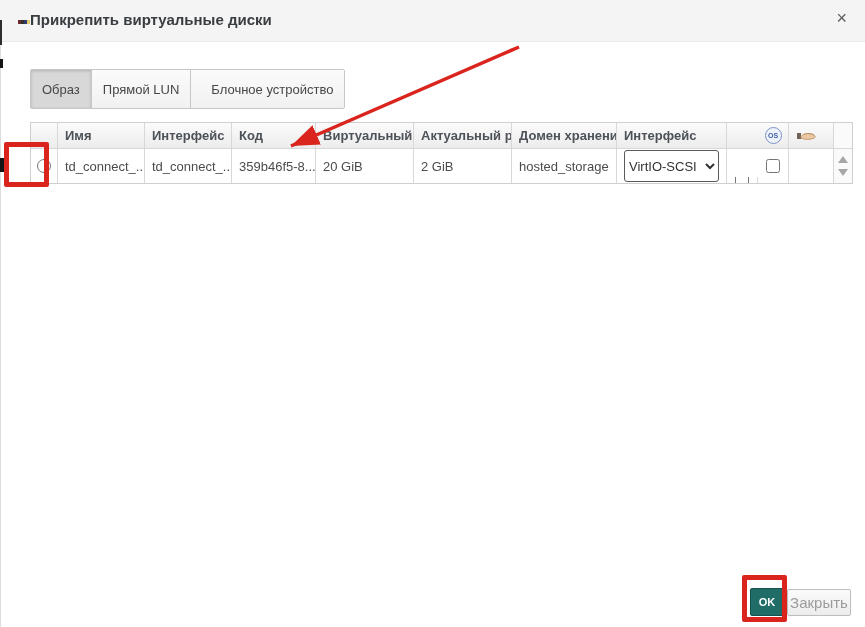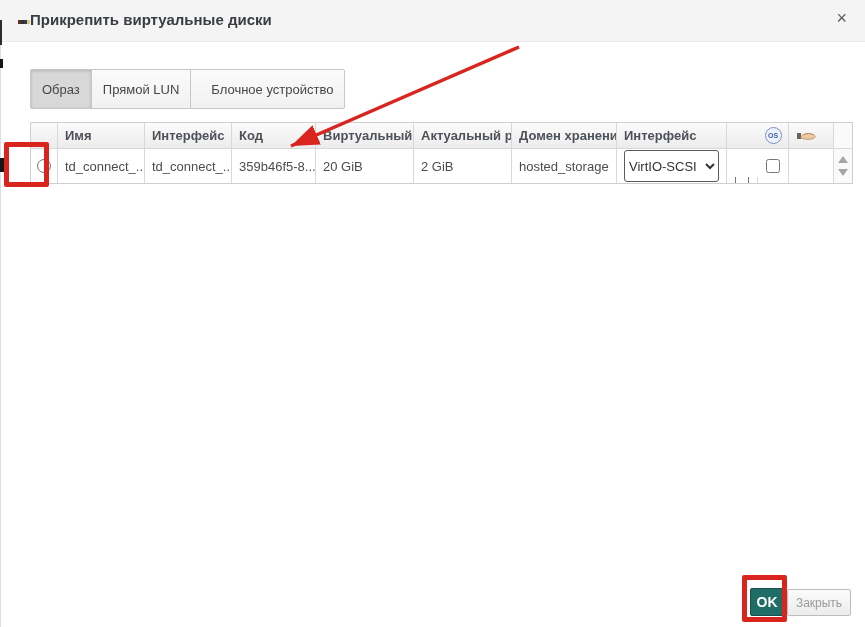--- a/index.html
+++ b/index.html
@@ -70,27 +70,27 @@
     font-size:7px; font-weight:bold; line-height:1;
     display:flex; align-items:center; justify-content:center; background:#eef2fa;
   }
   .tri-up   { width:0; height:0; border-left:5px solid transparent; border-right:5px solid transparent; border-bottom:7px solid #a6a6a6; margin-bottom:3px; cursor:pointer; }
   .tri-down { width:0; height:0; border-left:5px solid transparent; border-right:5px solid transparent; border-top:7px solid #a6a6a6; margin-top:3px; cursor:pointer; }
 
   
   .btn-ok {
     position:absolute; left:750px; top:588px; width:32px; height:26px;
     background:#1f6d66; border:1px solid #15524c; border-radius:2px;
-    color:#fff; font-size:14px; font-weight:bold;
+    color:#fff; font-size:11px; font-weight:bold;
     display:flex; align-items:center; justify-content:center; cursor:pointer;
   }
   .btn-close {
     position:absolute; left:787px; top:589px; width:62px; height:25px;
     background:linear-gradient(#fbfbfb,#ececec); border:1px solid #bdbdbd;
-    border-radius:2px; color:#9b9b9b; font-size:12px;
+    border-radius:2px; color:#9b9b9b; font-size:15px;
     display:flex; align-items:center; justify-content:center; cursor:pointer;
   }
 
   
   .ann-rect { position:absolute; border:5px solid #d9251d; box-sizing:border-box; border-radius:2px; pointer-events:none; }
   .ann-radio { left:4px;  top:142px; width:45px; height:45px; }
   .ann-ok    { left:742px; top:575px; width:45px; height:47px; }
   .ann-arrow { position:absolute; left:0; top:0; pointer-events:none; }
 
   

